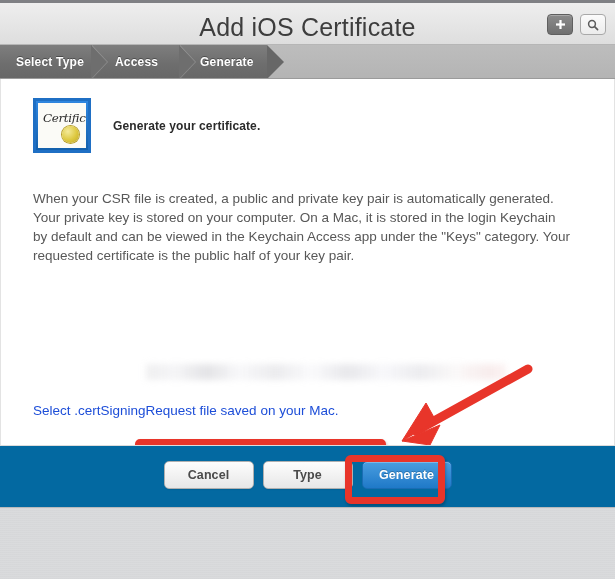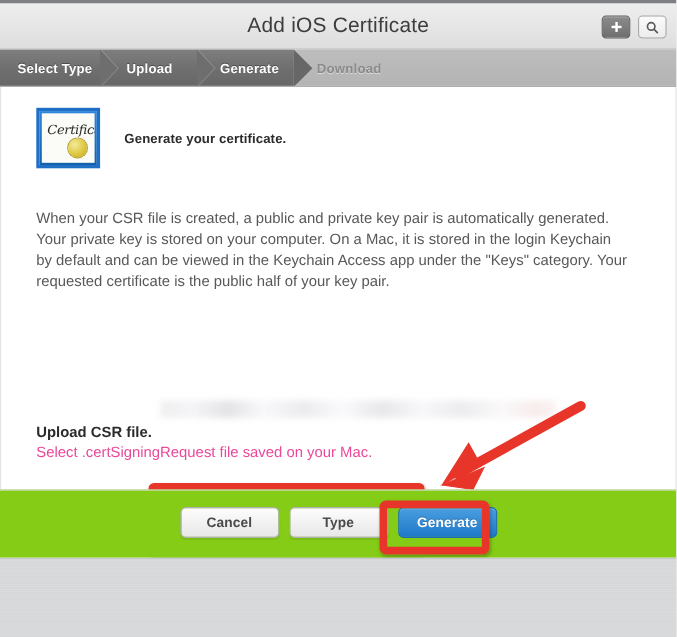--- a/index.html
+++ b/index.html
@@ -41,21 +41,21 @@
     position: relative;
     height: 45px;
     background: linear-gradient(to bottom, #eeeeee 0%, #e6e6e6 50%, #dedede 100%);
     border-bottom: 1px solid #b6b6b6;
     border-top: 3px solid #7f8084;
   }
   #title-text {
     position: absolute;
     left: 0; right: 0; top: 10px;
     text-align: center;
-    font-size: 19px;
+    font-size: 25px;
     color: #3d3d3d;
     letter-spacing: 0.2px;
   }
   #titlebar-actions {
     position: absolute;
     right: 9px;
     top: 11px;
     display: flex;
     gap: 7px;
   }
@@ -229,21 +229,21 @@
     top: 306px;
     font-size: 13.5px;
     font-weight: bold;
     color: #2b2b2b;
   }
   #upload-sub {
     position: absolute;
     left: 32px;
     top: 324px;
     font-size: 13.5px;
-    color: #ec4899;
+    color: #1d4ed8;
   }
 
   
   #file-area {
     position: absolute;
     left: 32px;
     top: 367px;
     width: 550px;
     height: 54px;
     background: #f7f7f7;
@@ -321,21 +321,21 @@
     top: 280px;
     width: 155px;
     height: 95px;
     pointer-events: none;
   }
 
   
   #footer {
     position: relative;
     height: 62px;
-    background: #84cc16;
+    background: #0369a1;
     border-top: 1px solid #dcdcdc;
   }
   #footer-buttons {
     position: absolute;
     left: 0; right: 0;
     top: 15px;
     display: flex;
     justify-content: center;
     gap: 9px;
   }
@@ -408,48 +408,44 @@
       <div class="step-done-bg" style="width:267px;"></div>
       <div class="step-arrow-fill" style="left:267px;"></div>
 
       <div class="step-sep" style="left:92px;"></div>
       <div class="step-sep" style="left:180px;"></div>
 
       <div class="step done" style="left:16px;">
         <span class="step-label">Select Type</span>
       </div>
       <div class="step done" style="left:115px;">
-        <span class="step-label">Upload</span>
+        <span class="step-label">Access</span>
       </div>
       <div class="step done" style="left:200px;">
         <span class="step-label">Generate</span>
-      </div>
-      <div class="step pending" style="left:288px;">
-        <span class="step-label">Download</span>
       </div>
     </div>
   </div>
 
   <div id="content">
 
     <div id="header-row">
       <div id="cert-icon">
         <div id="cert-icon-inner">
           <div id="cert-script">Certificate</div>
           <div id="cert-seal"></div>
         </div>
       </div>
       <div id="page-heading">Generate your certificate.</div>
     </div>
 
     <div id="body-para">When your CSR file is created, a public and private key pair is automatically generated. Your private key is stored on your computer. On a Mac, it is stored in the login Keychain by default and can be viewed in the Keychain Access app under the "Keys" category. Your requested certificate is the public half of your key pair.</div>
 
     <div id="redacted-line"></div>
 
-    <div id="upload-title">Upload CSR file.</div>
     <div id="upload-sub">Select .certSigningRequest file saved on your Mac.</div>
 
     <div id="file-area">
       <div id="choose-file-btn">Choose File…</div>
       <div id="file-chip">
         <div id="file-doc-icon"></div>
         <span id="file-name">CertificateSigningRequest.certSigningRequest</span>
       </div>
     </div>
 

